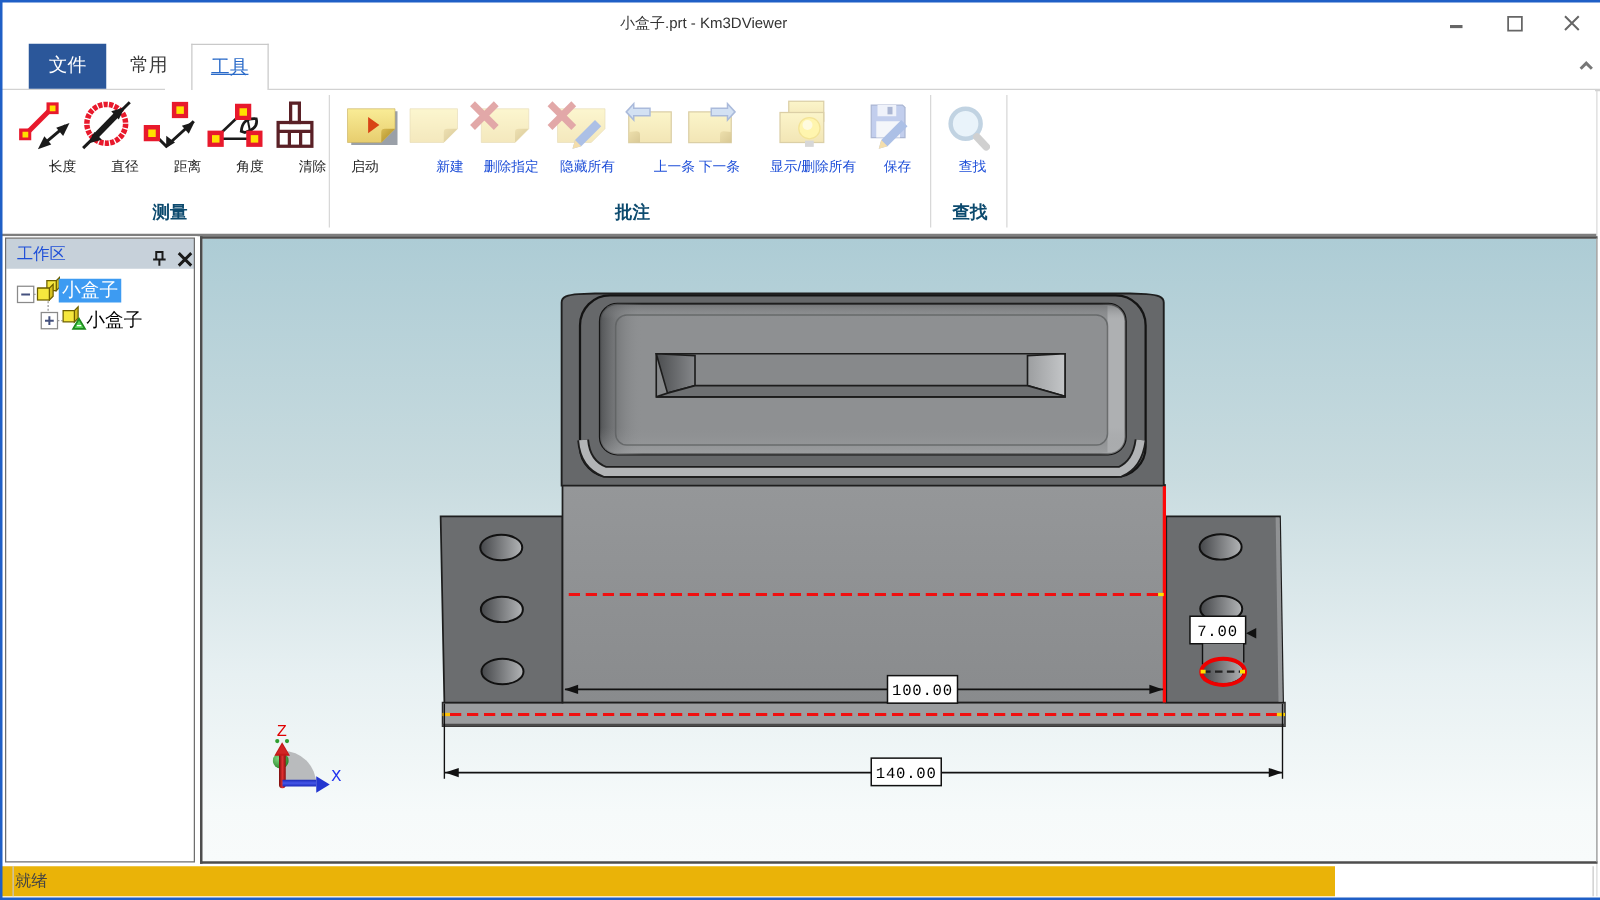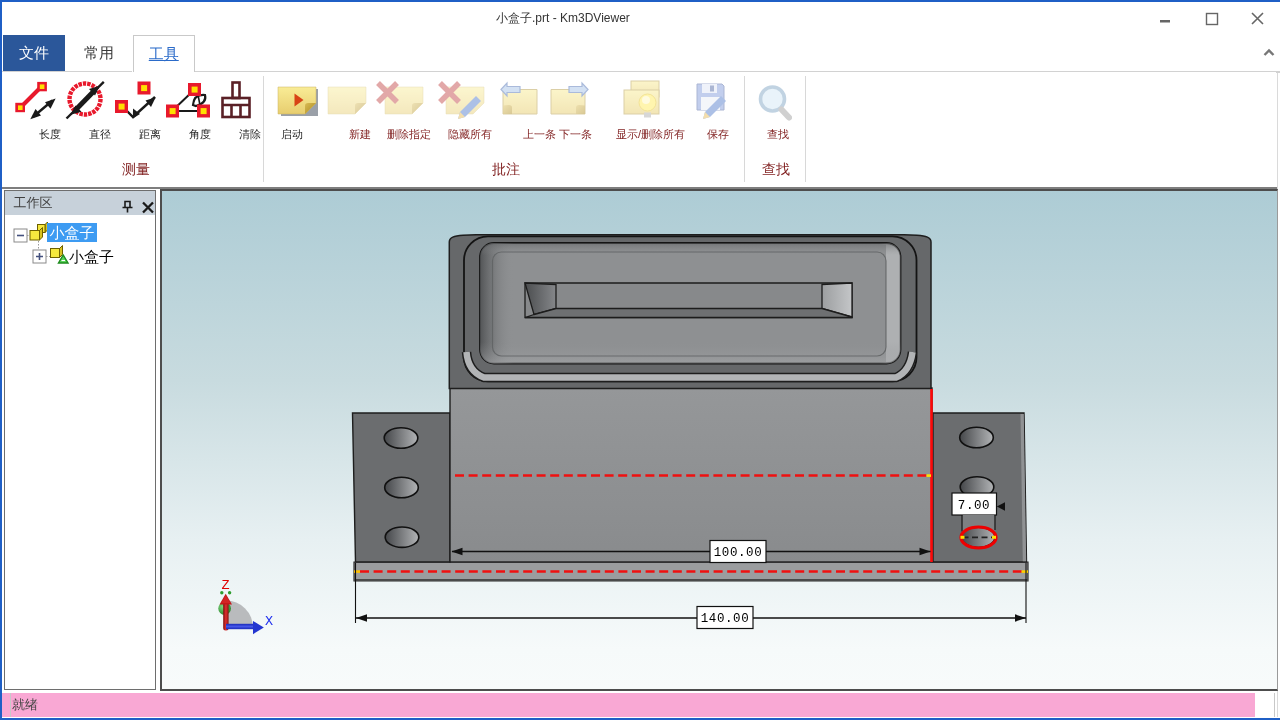--- a/index.html
+++ b/index.html
@@ -5,44 +5,44 @@
   html,body{margin:0;padding:0;width:1280px;height:720px;overflow:hidden;}
   body{font-family:"Liberation Sans",sans-serif;background:#fff;position:relative;}
   .abs{position:absolute;}
   #win{position:absolute;left:0;top:0;width:1280px;height:720px;background:#fff;}
   .wb{position:absolute;background:#1f5fc6;z-index:50;}
   
   #title{position:absolute;left:496px;top:10px;font-size:12px;color:#333;}
   
   #tabrow{position:absolute;left:0;top:34px;width:1276px;height:38px;background:#fff;}
   .tabline{position:absolute;top:37px;height:1.5px;background:#d2d2d2;}
-  .tab{position:absolute;top:1px;height:36px;line-height:36px;text-align:center;font-size:15px;}
+  .tab{position:absolute;top:1px;height:36px;line-height:36px;text-align:center;font-size:15px;margin-left:20px;}
   #tab-file{left:3px;width:62px;background:#2b579a;color:#fff;}
   #tab-common{left:65px;width:68px;color:#3a3a3a;}
   #tab-tool{left:132.5px;width:62.5px;background:#fff;color:#2b6bc9;
      border:1px solid #c9c9c9;border-bottom:none;height:37.5px;box-sizing:border-box;text-decoration:underline;}
   
   #ribbon{position:absolute;left:0;top:72px;width:1276px;height:113px;background:#fff;}
   #ribbonline{position:absolute;left:0;top:186.5px;width:1277px;height:2px;background:#7e7e7e;}
   .lbl{position:absolute;top:54px;height:16px;line-height:16px;font-size:11px;color:#1f1f1f;text-align:right;white-space:nowrap;}
-  .lbl.dis{color:#7f1d1d;}
-  .grplbl{position:absolute;top:89px;height:16px;line-height:16px;font-size:14px;color:#7f1d1d;text-align:center;}
+  .lbl.dis{color:#1d4ed8;}
+  .grplbl{position:absolute;top:89px;height:16px;line-height:16px;font-size:14px;color:#0c4a6e;text-align:center;font-weight:bold;}
   .vsep{position:absolute;top:4px;height:106px;width:1px;background:#d8d8d8;}
   
   #panel{position:absolute;left:2px;top:189px;width:156px;height:502px;background:#fff;}
   #pborder{position:absolute;left:3.5px;top:189.5px;width:152.5px;height:500.5px;
            border:1px solid #6e6e6e;box-sizing:border-box;z-index:5;}
-  #phead{position:absolute;left:2.5px;top:1.5px;width:151px;height:24px;background:#c7d1da;color:#404040;
+  #phead{position:absolute;left:2.5px;top:1.5px;width:151px;height:24px;background:#c7d1da;color:#1d4ed8;
          font-size:13px;line-height:24px;}
   
   #vp{position:absolute;left:160px;top:189px;width:1117.5px;height:502px;
       border:2px solid #4d4d4d;border-right:1px solid #9a9a9a;box-sizing:border-box;
       background:linear-gradient(180deg,#adccd5 0%,#c8dbdf 38%,#e7f0f2 70%,#f6fafa 92%,#f8fbfb 100%);}
   
-  #status{position:absolute;left:0;top:693px;width:1255px;height:23.5px;background:#f9a8d4;
+  #status{position:absolute;left:0;top:693px;width:1068px;height:23.5px;background:#eab308;
           font-size:13px;color:#444;}
 </style>
 </head>
 <body>
 <div id="win">
   <div class="wb" style="left:0;top:0;width:1280px;height:2px"></div>
   <div class="wb" style="left:0;top:0;width:2px;height:720px"></div>
   <div class="wb" style="left:0;top:717.5px;width:1280px;height:2.5px"></div>
   <div class="abs" style="left:1276.5px;top:72px;width:1px;height:645px;background:#dadada"></div>
   <div id="ribbonline"></div>

